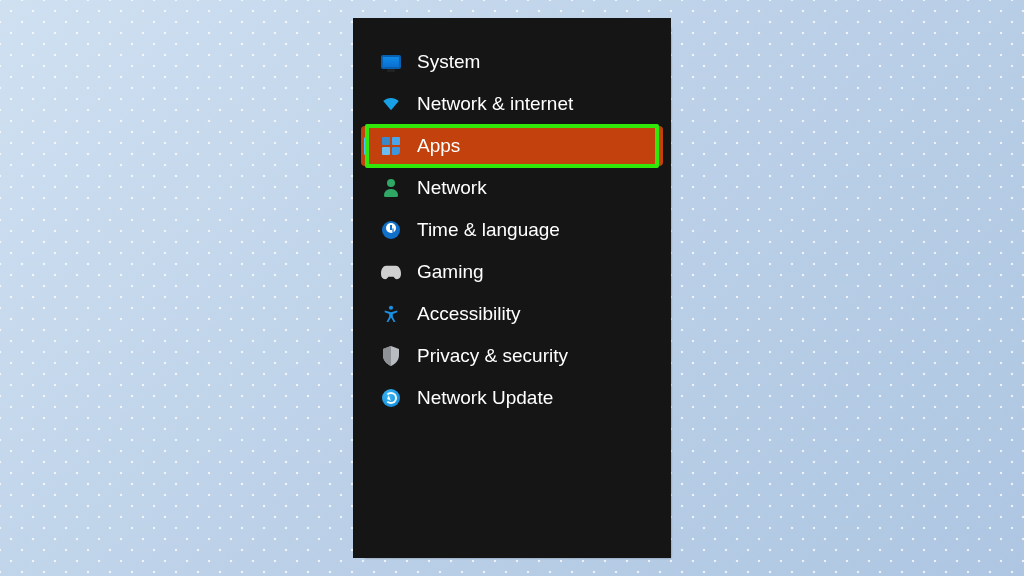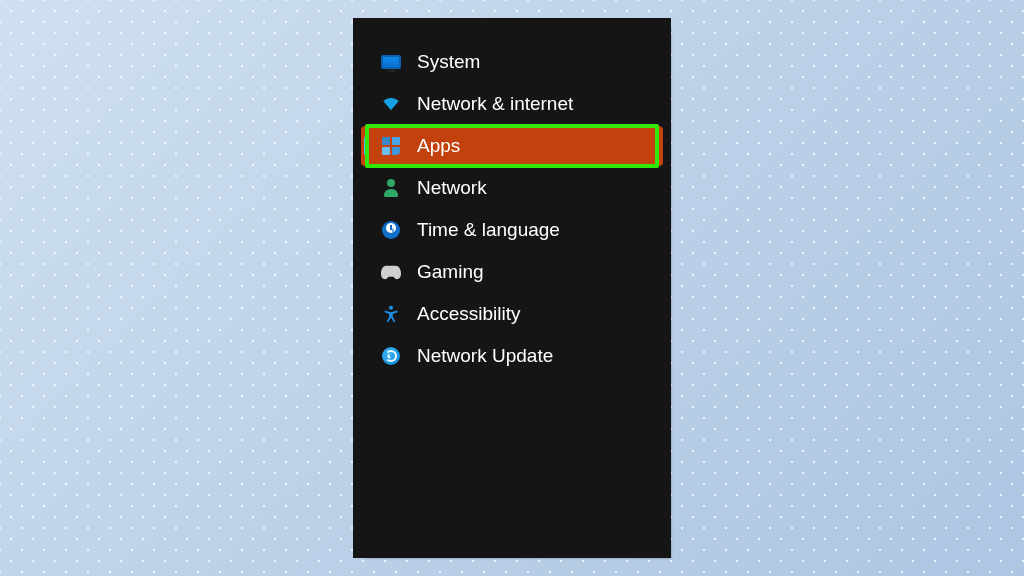--- a/index.html
+++ b/index.html
@@ -140,20 +140,29 @@
     <div class="nav-item">
       <span class="icon a11y-icon">
         <svg viewBox="0 0 20 20">
             <circle cx="10" cy="3" r="2.3" fill="#1a8fe3"></circle>
             <path d="M3 6l7 2 7-2v2l-5 2v3l3 6h-2l-3-5-3 5H5l3-6v-3L3 8Z" fill="#1a8fe3"></path>
           </svg>
       </span>
       <span class="label">Accessibility</span>
     </div>
 
+    <div class="nav-item">
+      <span class="icon shield-icon">
+        <svg viewBox="0 0 16 20">
+            <path d="M8 0l8 3v6c0 6-4 9-8 11C4 18 0 15 0 9V3Z" fill="#b9bcc0"></path>
+            <path d="M8 0v20C4 18 0 15 0 9V3Z" fill="#8e9297"></path>
+          </svg>
+      </span>
+      <span class="label">Privacy &amp; security</span>
+    </div>
 
     <div class="nav-item">
       <span class="icon">
           <span class="update-icon"></span>
         </span>
       <span class="label">Network Update</span>
     </div>
 
   </div>
 </div>

